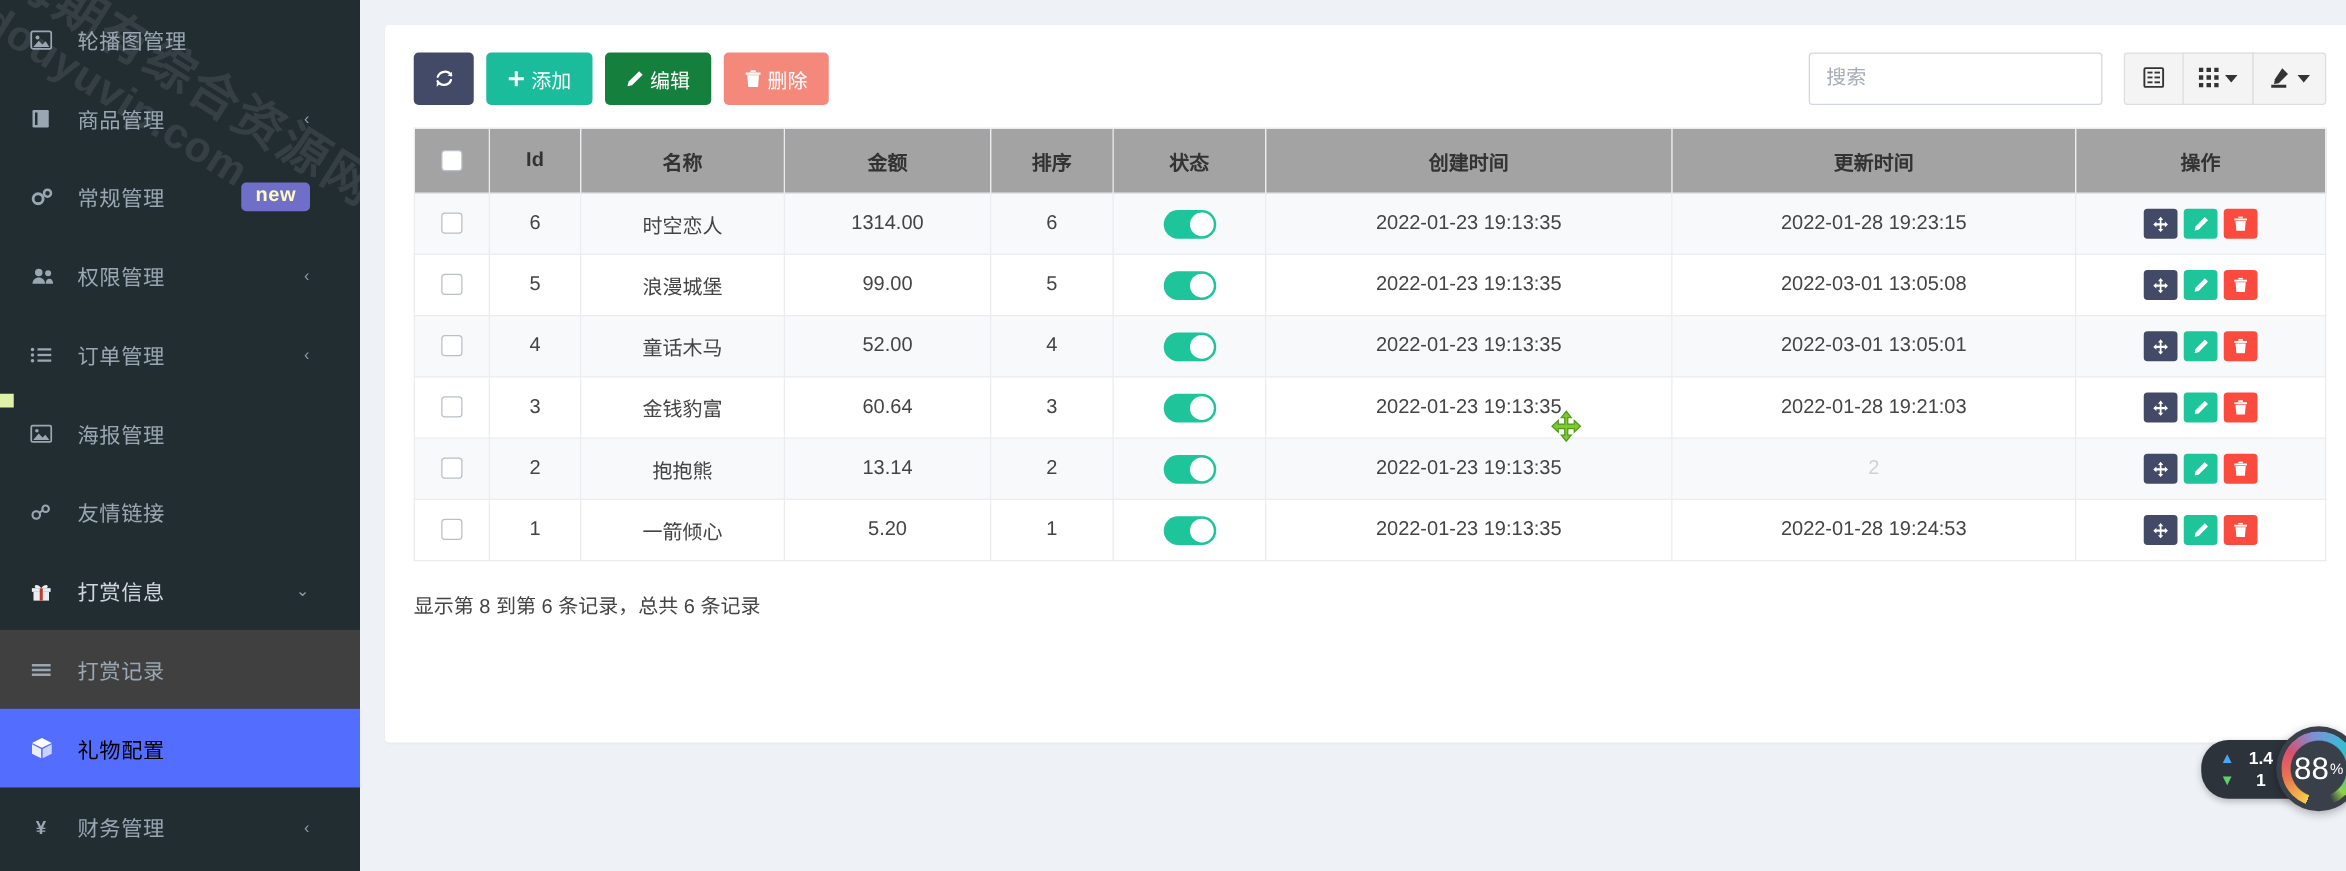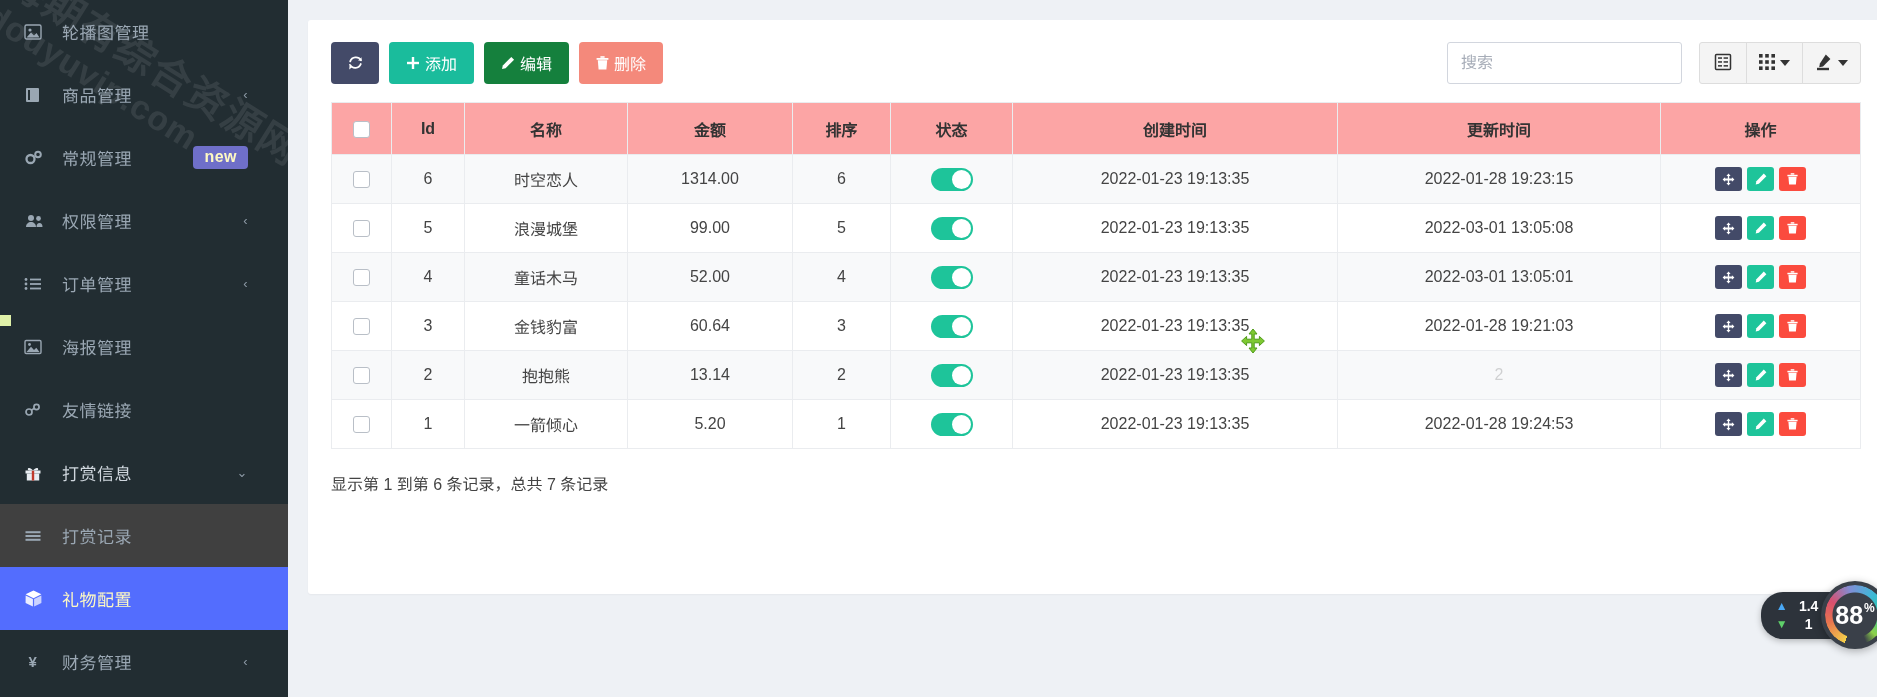--- a/index.html
+++ b/index.html
@@ -32,21 +32,21 @@
   }
   .side-item .s-ico {
     width: 26px; flex: 0 0 26px;
     display: inline-flex; align-items: center; justify-content: flex-start;
     margin-right: 12px;
     color: #9aa7b3;
   }
   .side-item .s-label { flex: 1 1 auto; white-space: nowrap; }
   .side-item .s-caret { font-size: 13px; color: #8d9aa6; margin-left: 8px; }
   .side-item.sub { background: #404040; padding-left: 24px; }
-  .side-item.active { background: #536dfe; color: #fef9c3; }
+  .side-item.active { background: #536dfe; color: #000000; }
   .side-item.active .s-ico { color: #fff; }
   .badge-new {
     background: #6f6fc9; color: #fef9c3;
     font-size: 16px; font-weight: bold;
     border-radius: 4px; padding: 3px 11px 4px;
     letter-spacing: .5px;
     line-height: 1;
   }
   .green-dot {
     position: absolute; left: 0; top: 0;
@@ -132,21 +132,21 @@
     border: 1px solid #eaecef;
     text-align: center;
     font-size: 16px;
     color: #444;
     padding: 0;
     height: 49px;
     vertical-align: middle;
   }
   table.grid th {
     font-weight: bold; color: #333;
-    background: #fca5a5;
+    background: #a3a3a3;
     height: 52px;
     text-align: center;
   }
   table.grid tbody tr:nth-child(odd) { background: #f8f9fa; }
   table.grid tbody tr:nth-child(even) { background: #fff; }
 
   .cb {
     width: 17px; height: 17px;
     border: 1px solid #b9bfc7; border-radius: 3px;
     background: #fff; display: inline-block; vertical-align: middle;
@@ -214,22 +214,22 @@
   .gauge .ring {
     position: absolute; inset: 4px; border-radius: 50%;
     background: conic-gradient(from 200deg,
       #f5d04a 0deg, #e8744f 55deg, #d94f6e 100deg,
       #7f8fd6 150deg, #3fb8d8 200deg, #2fc9a0 250deg,
       #8ed14a 295deg, rgba(0,0,0,0) 318deg, rgba(0,0,0,0) 360deg);
     -webkit-mask: radial-gradient(circle, transparent 0 22px, #000 23px);
             mask: radial-gradient(circle, transparent 0 22px, #000 23px);
   }
   .gauge .val {
-    position: relative; color: #fff; font-size: 25px; font-weight: bold;
-    display: flex; align-items: flex-start;
+    position: relative; color: #fff; font-size: 25px; font-weight: normal;
+    display: flex; align-items: center;
   }
   .gauge .val .pct { font-size: 12px; margin-left: 1px; }
 
   
   .move-cursor {
     position: absolute; left: 952px; top: 328px;
     width: 26px; height: 26px; z-index: 60; pointer-events: none;
   }
 </style>
 </head>
@@ -659,21 +659,21 @@
                       <rect x="3.7" y="0.2" width="3.6" height="1.4" fill="#fff"></rect>
                       <path d="M1.4 3.7 H9.6 L8.9 11.6 H2.1 Z" fill="#fff"></path>
                     </svg>
                   </button>
                 </span>
               </td>
             </tr>
           </tbody>
       </table>
 
-      <div class="footer-note">显示第 1 到第 6 条记录，总共 7 条记录</div>
+      <div class="footer-note">显示第 8 到第 6 条记录，总共 6 条记录</div>
     </div>
 
     <div class="netwidget">
       <div class="net-pill">
         <div class="net-row">
           <span class="arr up">▲</span>
           <span class="num">1.4</span>
           <span class="unit">K/s</span>
         </div>
         <div class="net-row">

